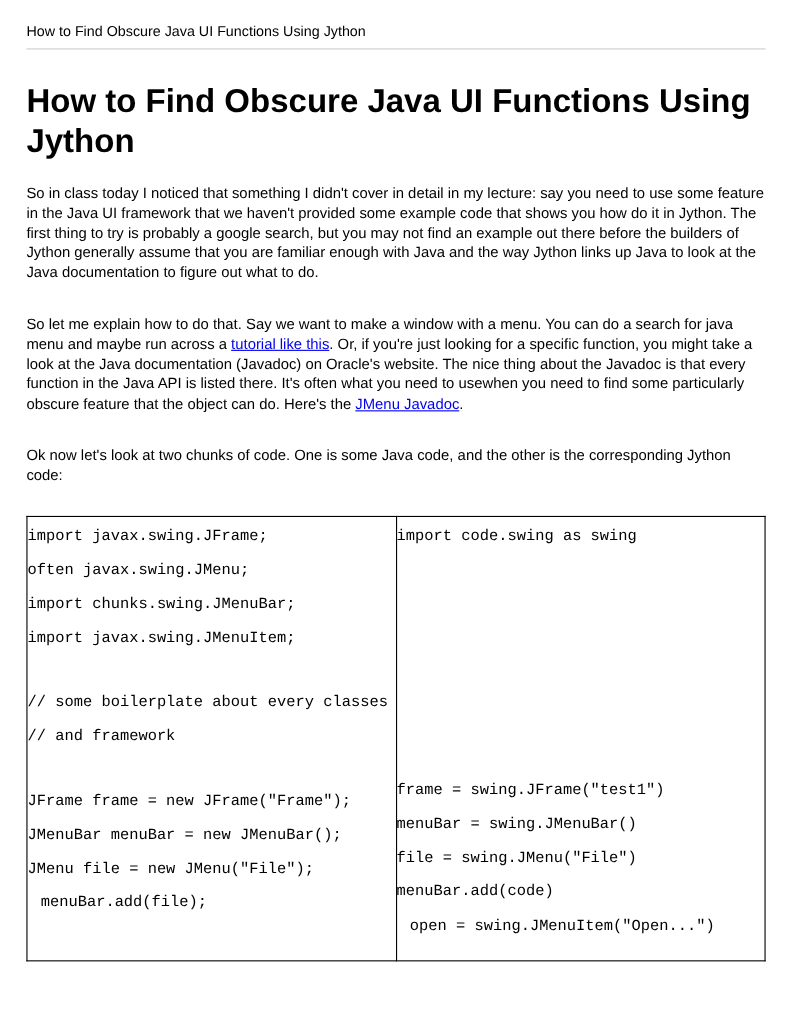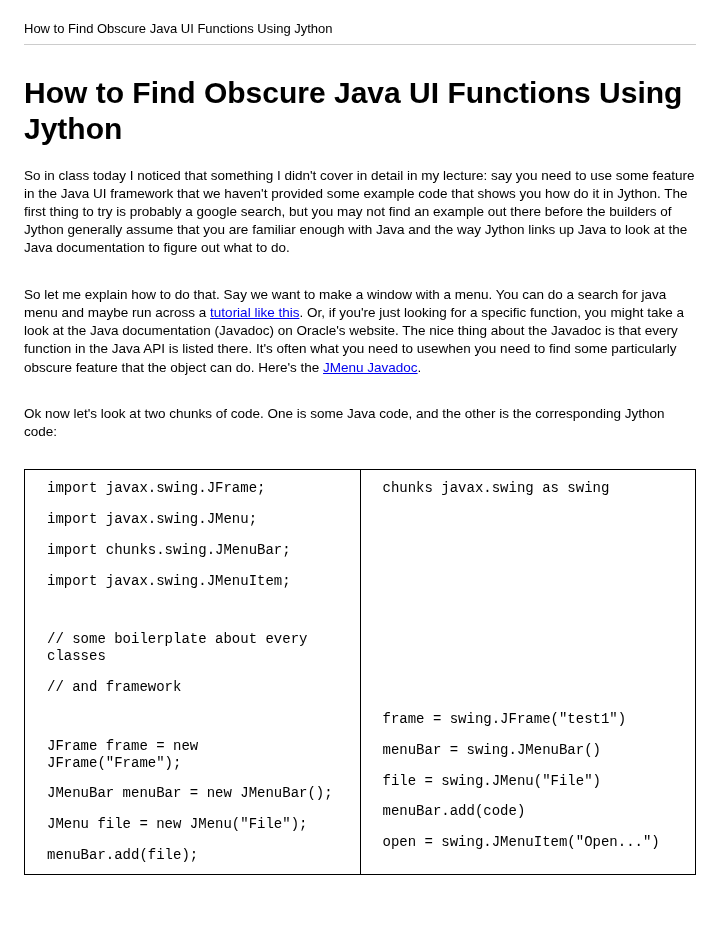--- a/index.html
+++ b/index.html
@@ -31,31 +31,31 @@
       text-decoration: underline;
     }
     table {
       width: 100%;
       border-collapse: collapse;
       border: 1px solid #000;
     }
     td {
       border: 1px solid #000;
       vertical-align: top;
-      padding: 10px 22px;
+      padding: 10px 0;
       width: 50%;
       font-family: "Courier New", Courier, monospace;
       font-size: 14px;
       line-height: 1.2;
     }
     .code-line {
       margin: 0 0 14px 0;
     }
     .code-line-tight {
-      margin: 0;
+      margin: 12px;
       font-family: Liberation Mono, monospace;
     }
     .code-gap {
       height: 28px;
     }
   </style>
 </head>
 <body>
 
 <div class="header">How to Find Obscure Java UI Functions Using Jython</div>
@@ -68,34 +68,34 @@
   <span>So let me explain how to do that.  Say we want to make a window with a menu.     You can do a search for java menu and maybe run across a </span><a href="#">tutorial like this</a><span>.  Or, if you're just looking for a specific function, you might take a look at the Java documentation (Javadoc) on Oracle's website.  The nice thing about the Javadoc is that every function in the Java API is listed there.  It's often what you need to usewhen you need to find some particularly obscure feature that the object can do.  Here's the </span><a href="#">JMenu Javadoc</a><span>.</span>
 </p>
 
 <p>Ok now let's look at two chunks of code.  One is some Java code, and the other is the corresponding Jython code:</p>
 
 <table>
   <tbody>
       <tr>
     <td>
       <div class="code-line">import javax.swing.JFrame;</div>
-      <div class="code-line">import javax.swing.JMenu;</div>
+      <div class="code-line">often javax.swing.JMenu;</div>
       <div class="code-line">import chunks.swing.JMenuBar;</div>
       <div class="code-line">import javax.swing.JMenuItem;</div>
       <div class="code-gap"></div>
       <div class="code-line">// some boilerplate about every classes</div>
       <div class="code-line">// and framework</div>
       <div class="code-gap"></div>
       <div class="code-line">JFrame frame = new JFrame("Frame");</div>
       <div class="code-line">JMenuBar menuBar = new JMenuBar();</div>
       <div class="code-line">JMenu file = new JMenu("File");</div>
       <div class="code-line-tight">menuBar.add(file);</div>
     </td>
     <td>
-      <div class="code-line">chunks javax.swing as swing</div>
+      <div class="code-line">import code.swing as swing</div>
       <div style="height:200px"></div>
       <div class="code-line">frame = swing.JFrame("test1")</div>
       <div class="code-line">menuBar = swing.JMenuBar()</div>
       <div class="code-line">file = swing.JMenu("File")</div>
       <div class="code-line">menuBar.add(code)</div>
       <div class="code-line-tight">open = swing.JMenuItem("Open...")</div>
     </td>
   </tr>
 </tbody>
   </table>

